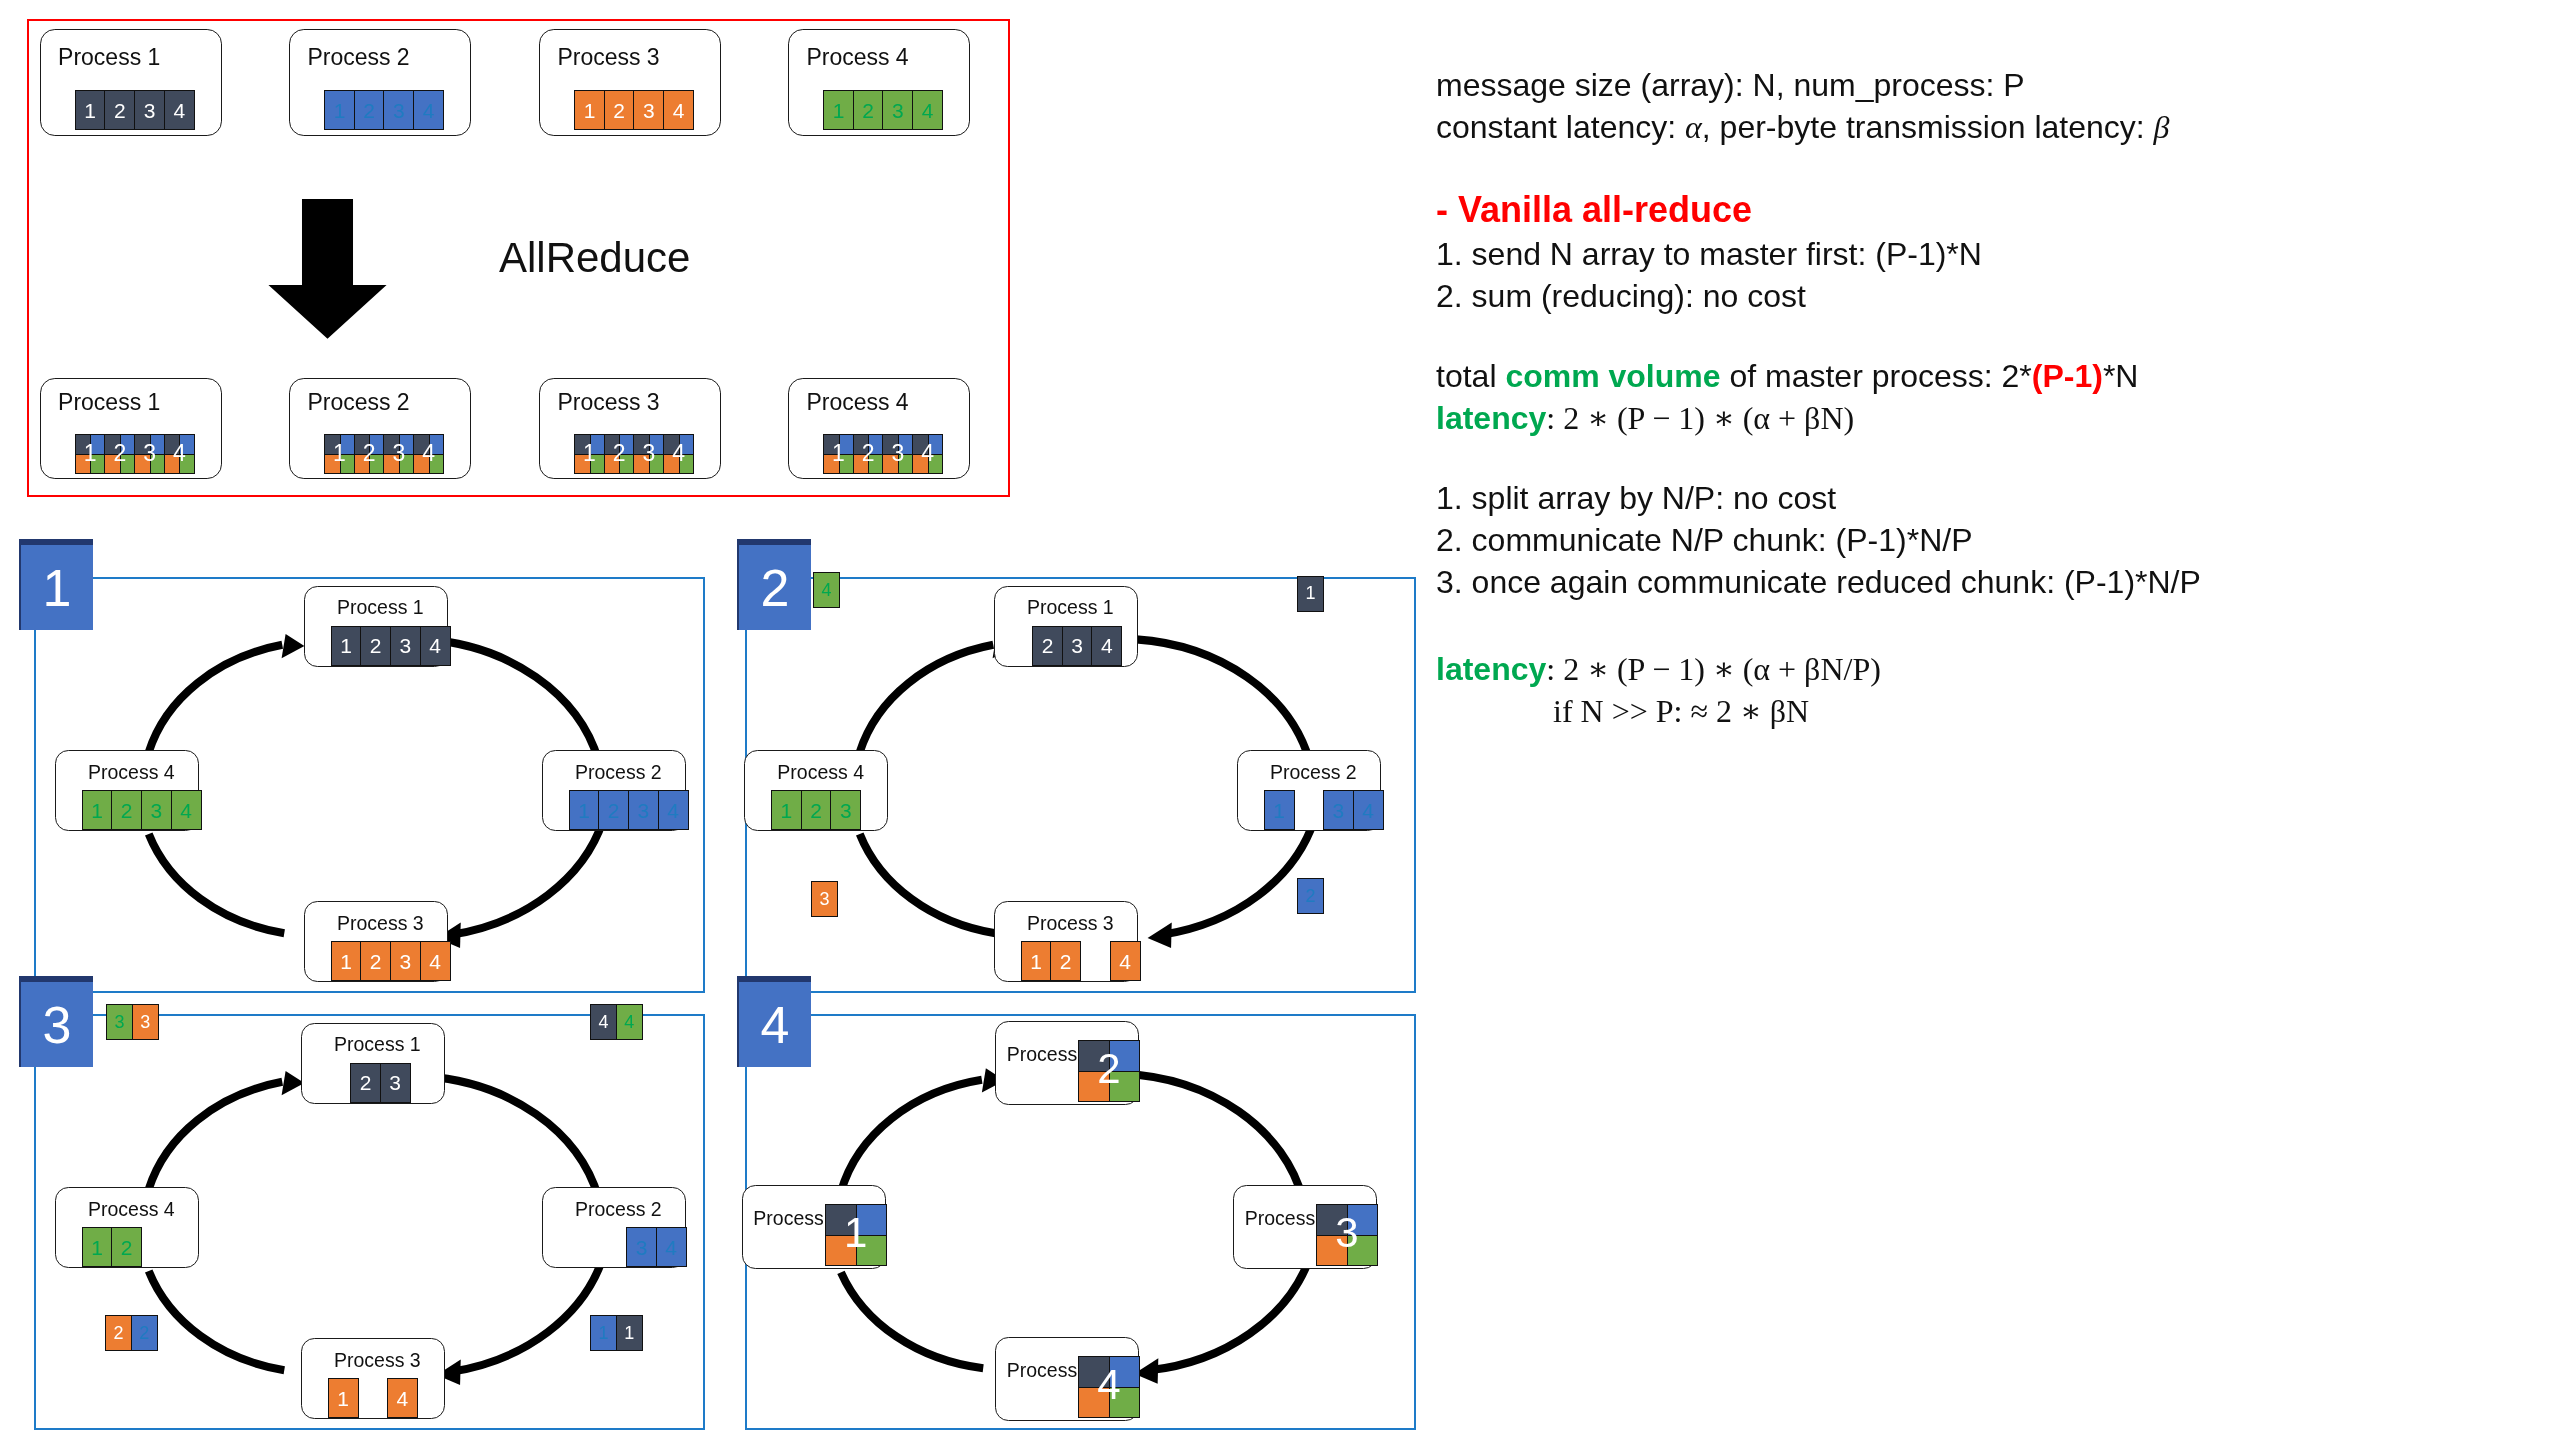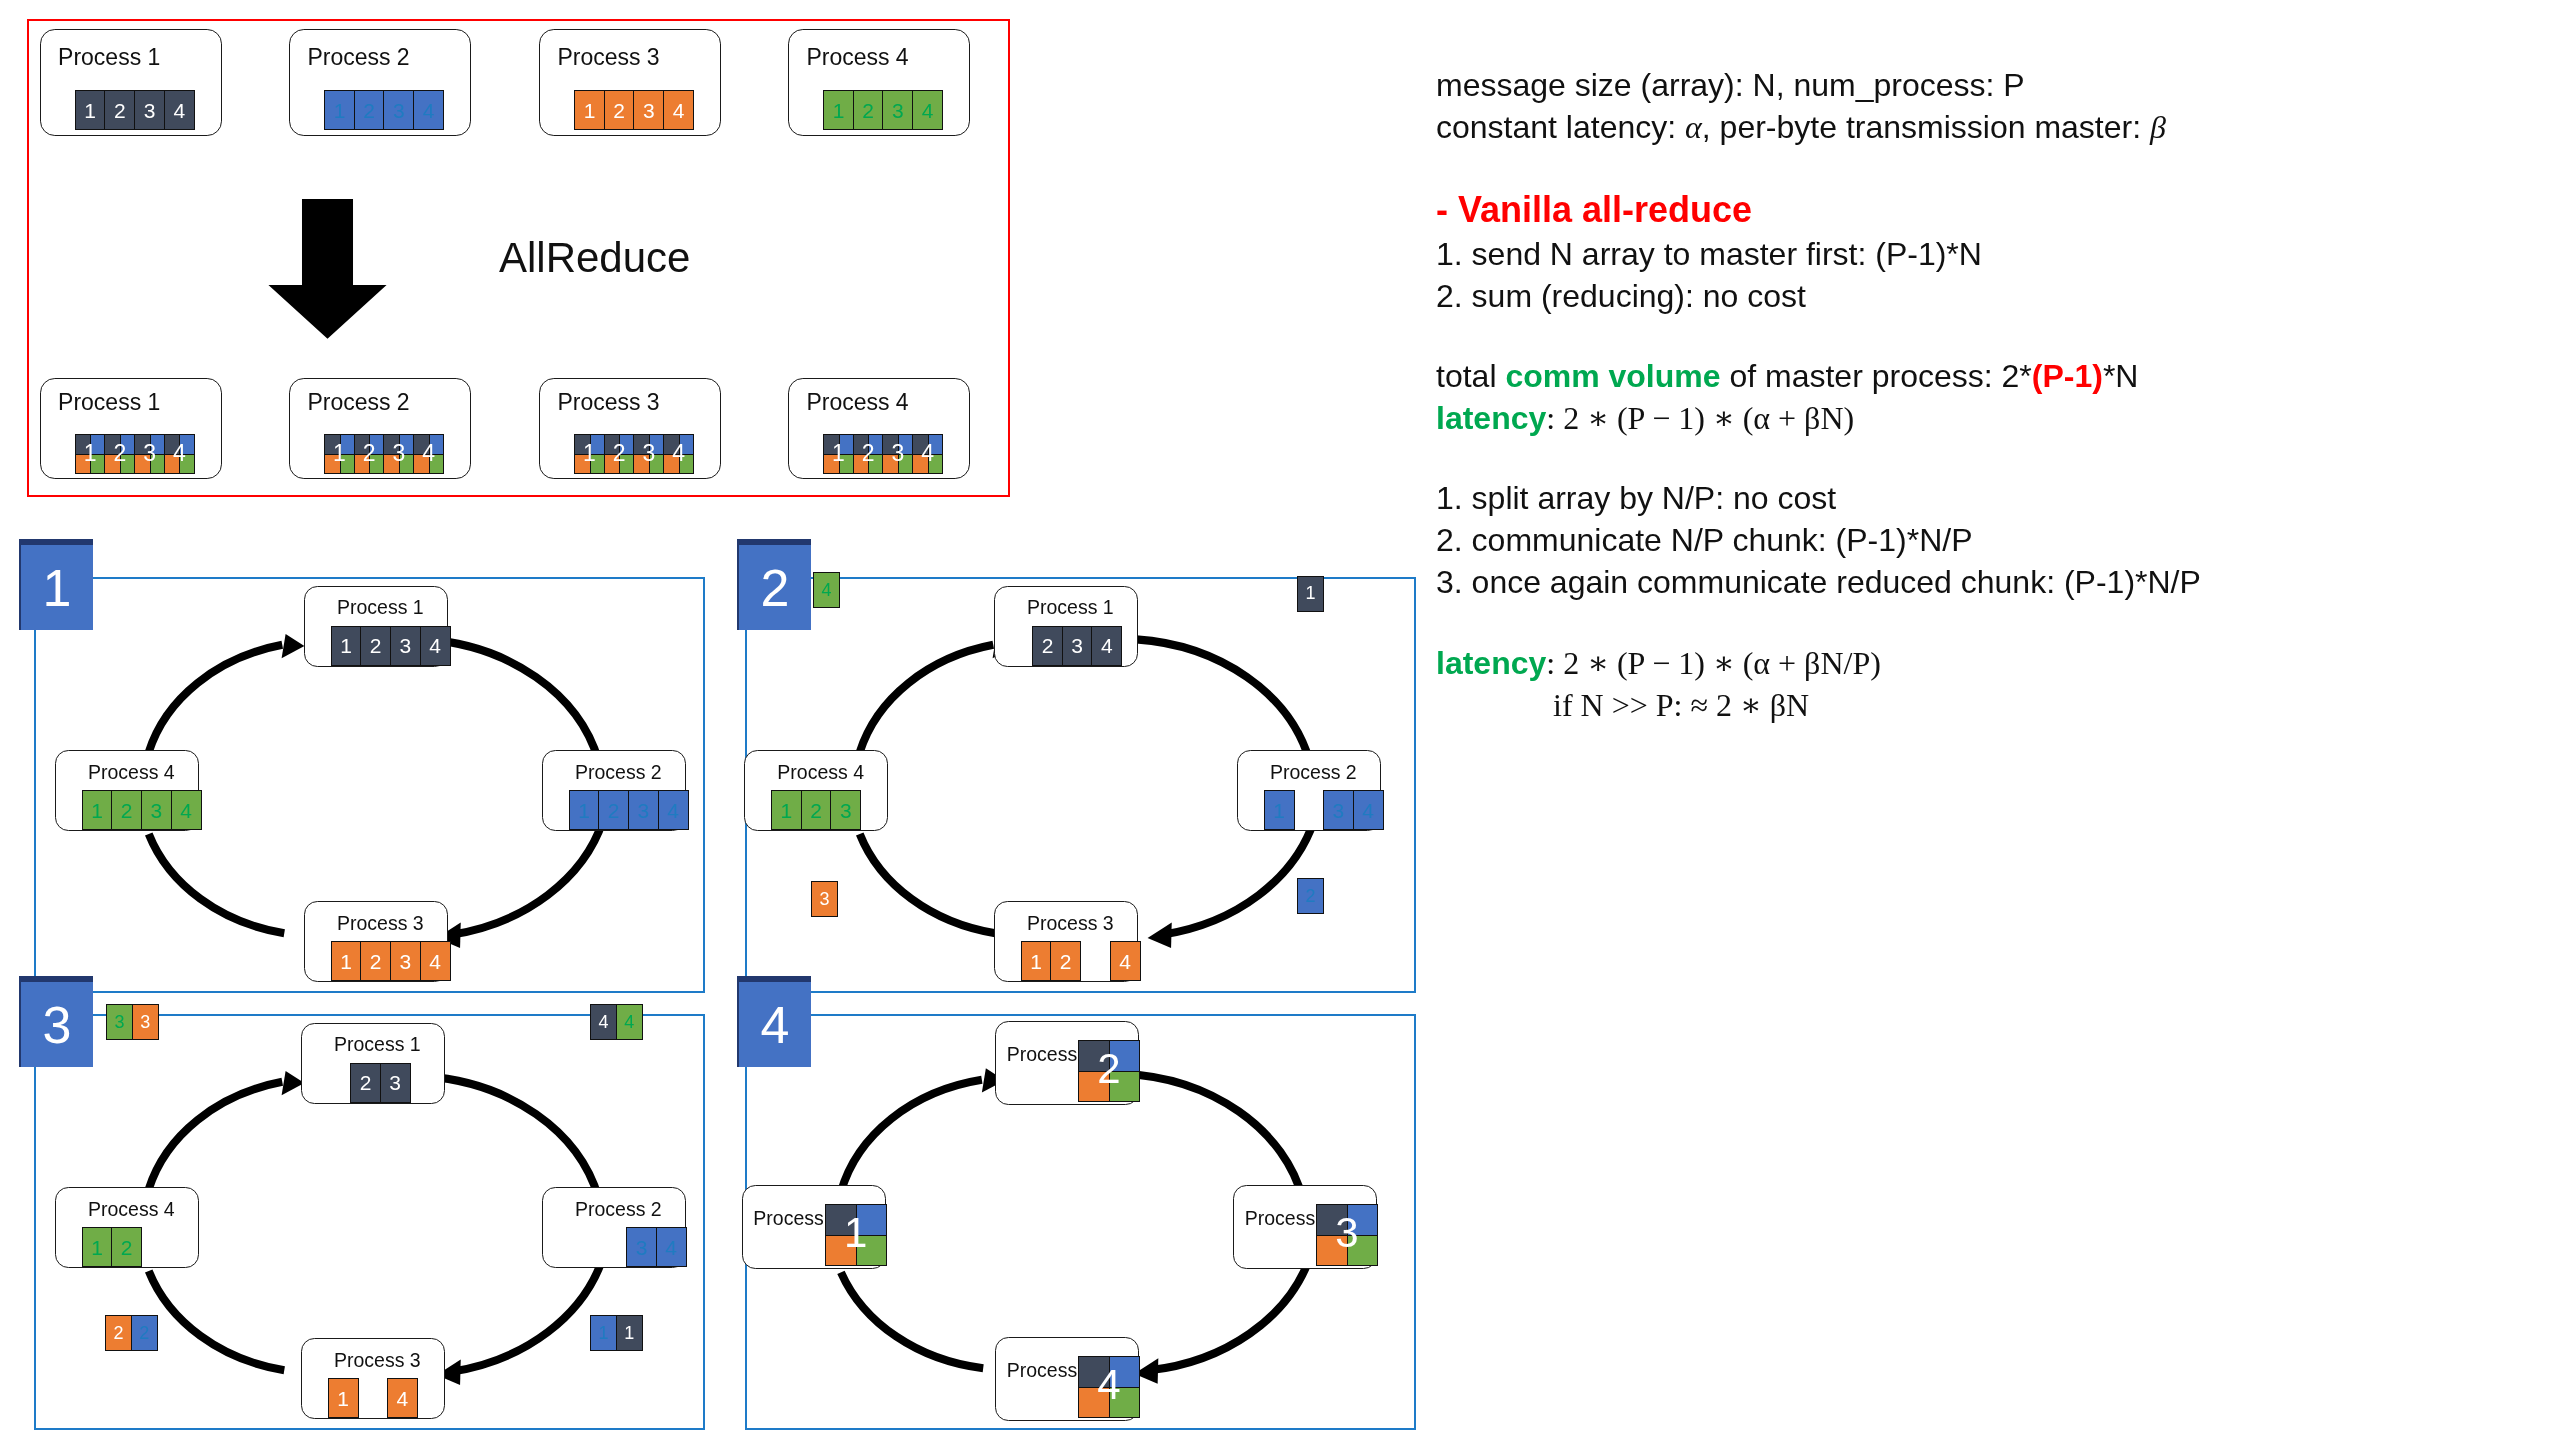--- a/index.html
+++ b/index.html
@@ -529,21 +529,21 @@
       </div>
     </div>
   </div>
 </div>
 <div class="panel-badge abs" style="left:737px;top:976px;width:74px;height:91px;">4</div>
 
 <div class="abs" id="right-col">
 
   <div class="rtxt">message size (array): N, num_process: P</div>
   <div class="rtxt">
-    <span>constant latency: </span><span class="ital mathser">α</span><span>, per-byte transmission master: </span><span class="ital mathser">β</span>
+    <span>constant latency: </span><span class="ital mathser">α</span><span>, per-byte transmission latency: </span><span class="ital mathser">β</span>
   </div>
 
   <div class="spacer"></div>
 
   <div class="rhead red">- Vanilla all-reduce</div>
   <div class="rtxt">1. send N array to master first: (P-1)*N</div>
   <div class="rtxt">2. sum (reducing): no cost</div>
 
   <div class="spacer"></div>
 
@@ -555,18 +555,18 @@
   </div>
 
   <div class="spacer"></div>
 
   <div class="rtxt">1. split array by N/P: no cost</div>
   <div class="rtxt">2. communicate N/P chunk: (P-1)*N/P</div>
   <div class="rtxt">3. once again communicate reduced chunk: (P-1)*N/P</div>
 
   <div class="spacer"></div>
 
-  <div class="rtxt" style="margin-top:1px;">
+  <div class="rtxt" style="margin-top:7px;">
     <span class="green bold">latency</span><span class="mathser">: 2 ∗ (P − 1) ∗ (α + βN/P)</span>
   </div>
   <div class="rtxt mathser" style="padding-left:117px;">if N &gt;&gt; P: ≈ 2 ∗ βN</div>
 </div>
 
 
 </body></html>

